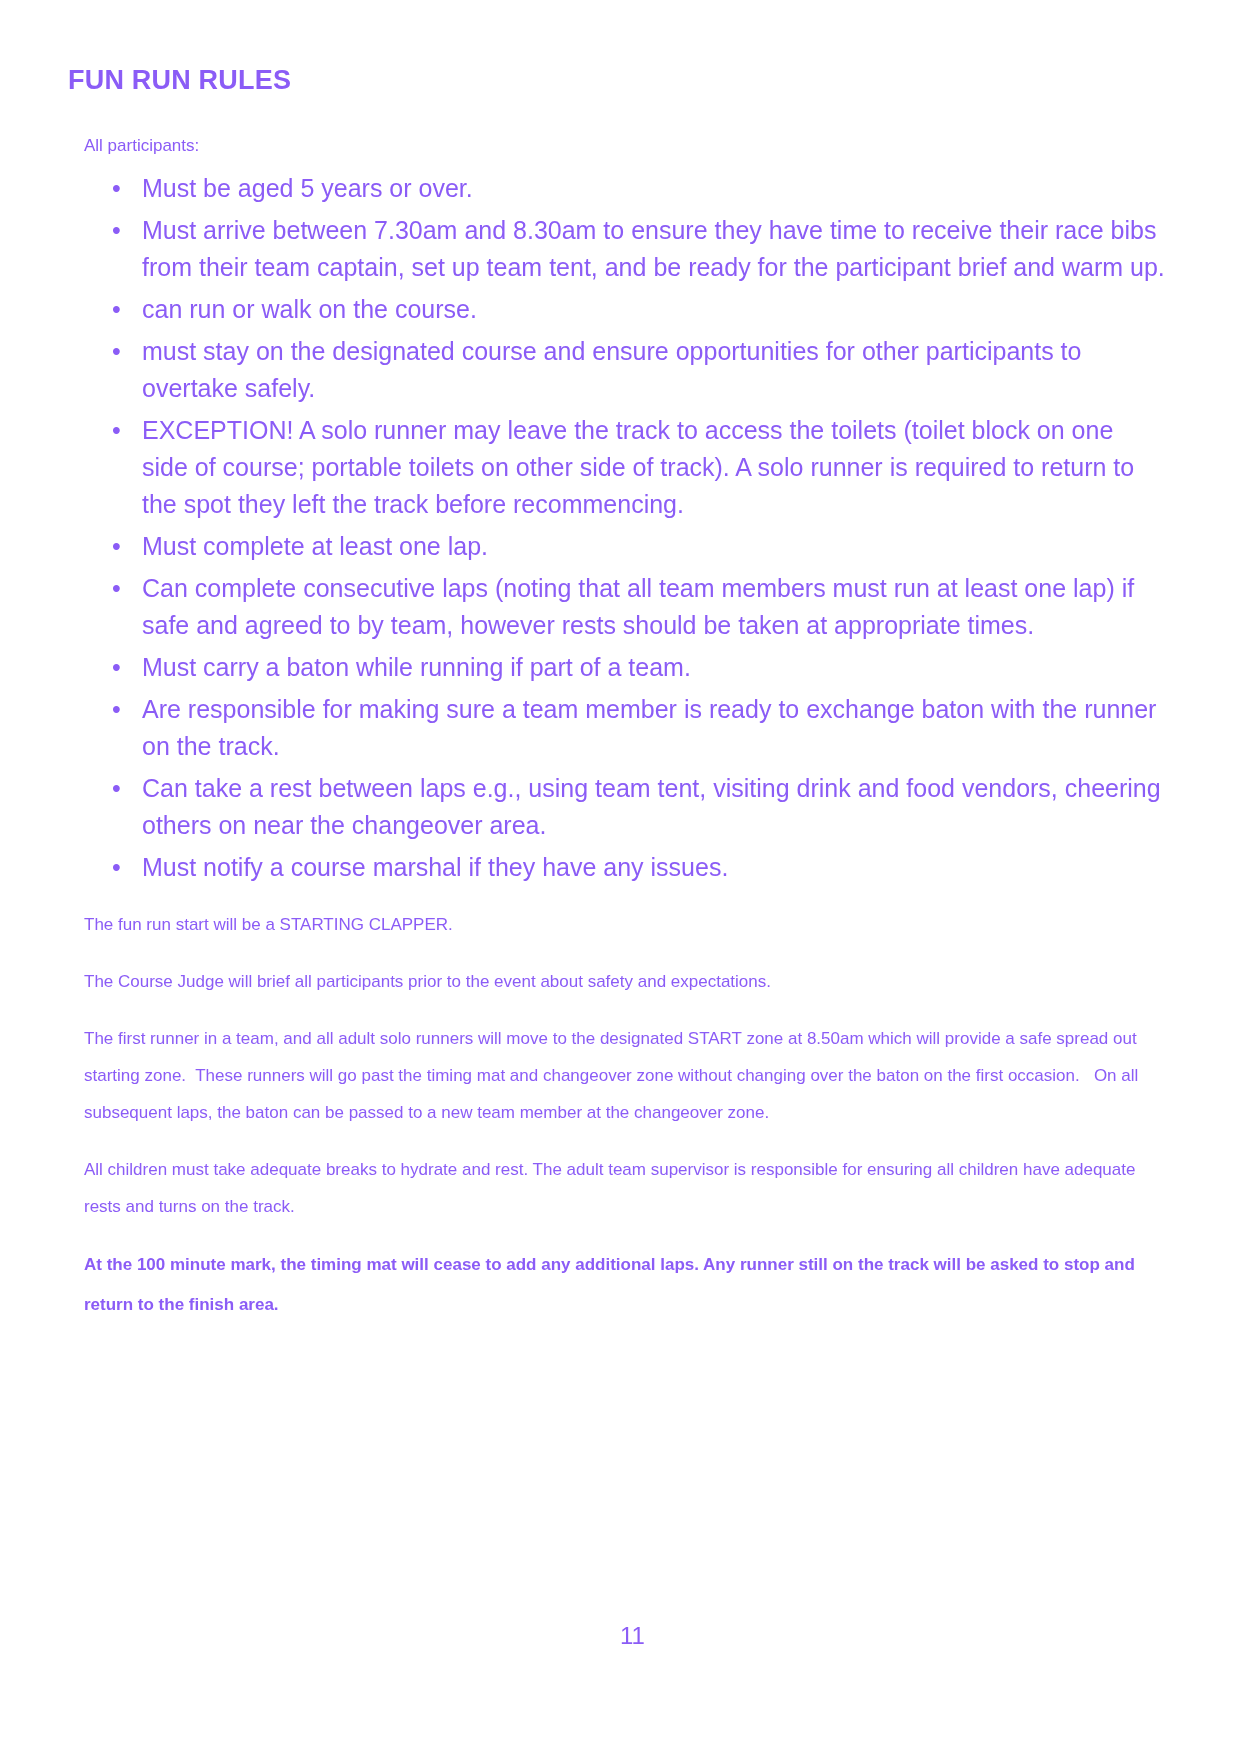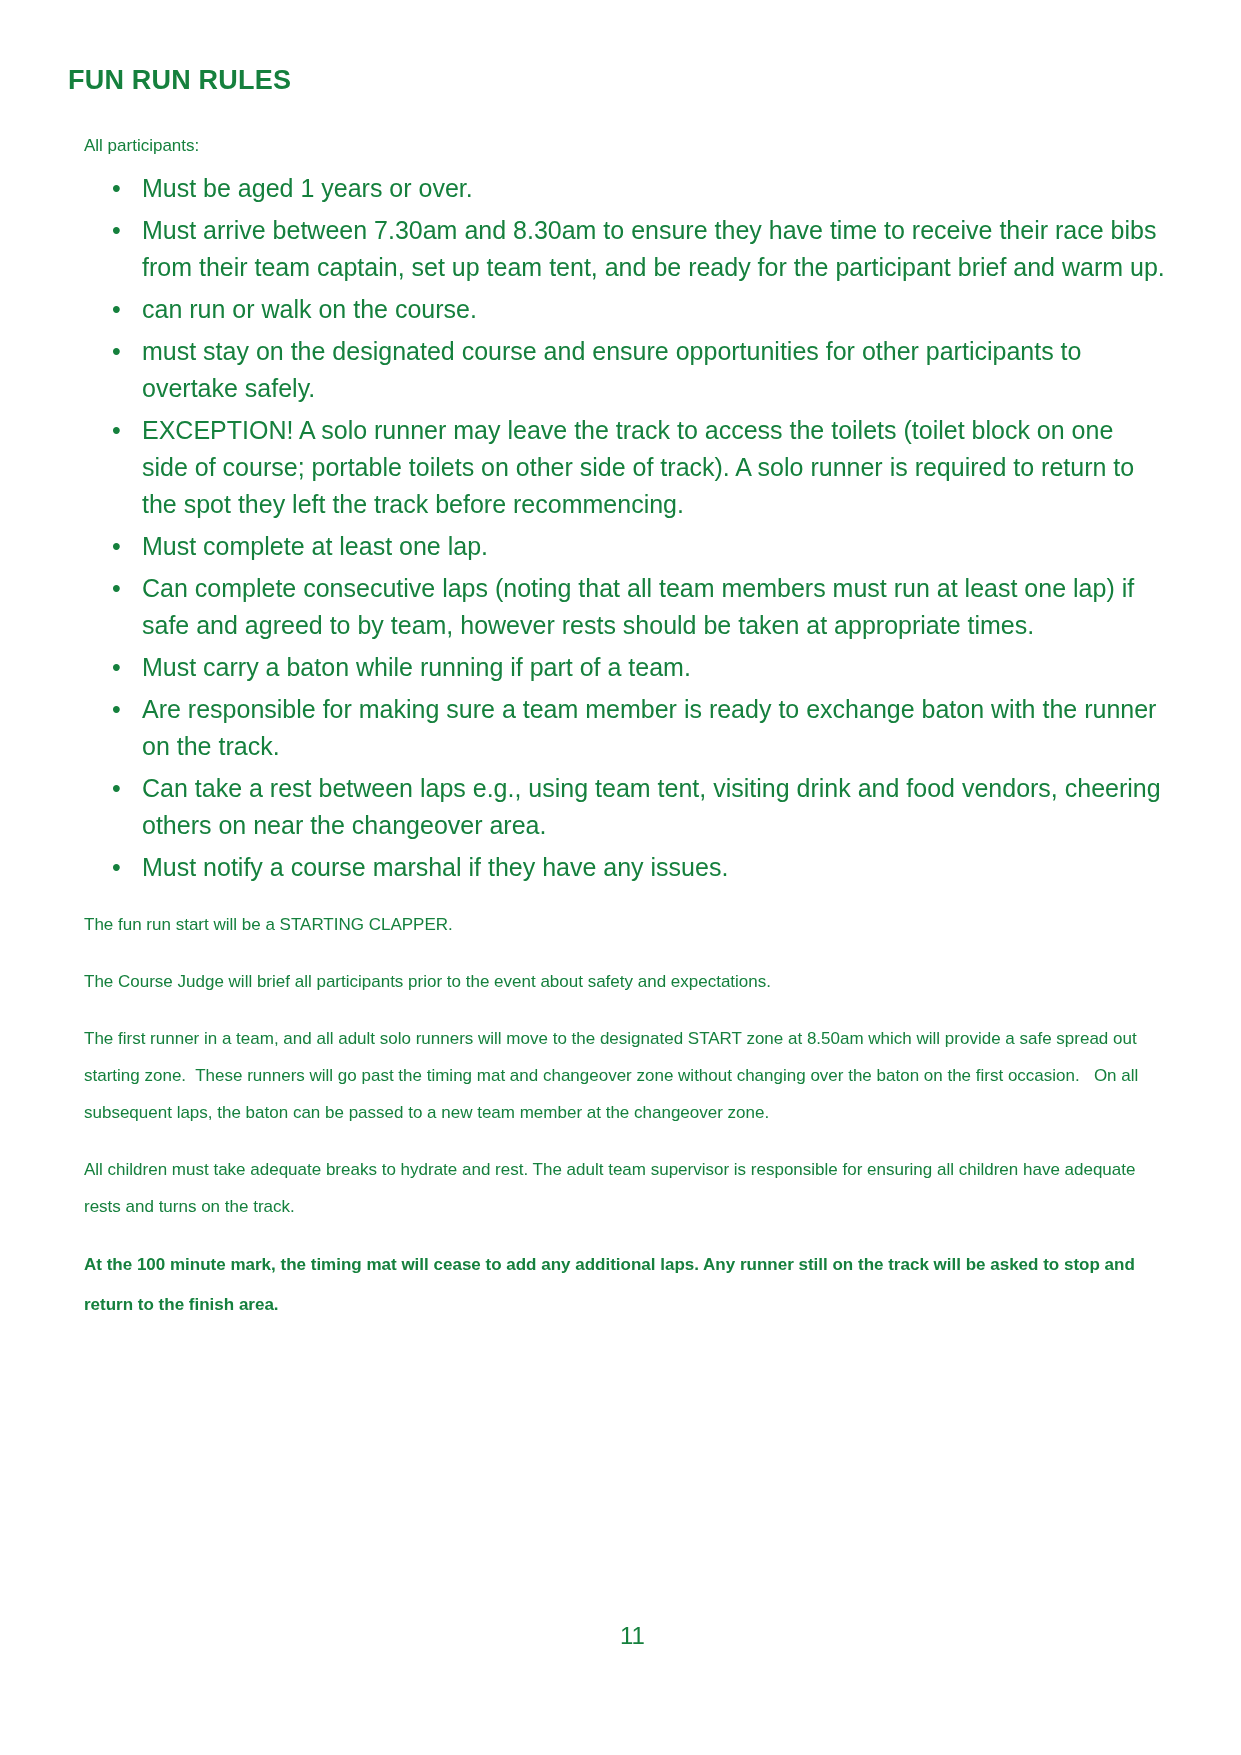--- a/index.html
+++ b/index.html
@@ -8,21 +8,21 @@
     background: #ffffff;
   }
   .page {
     position: relative;
     width: 1241px;
     height: 1755px;
     background: #ffffff;
     box-sizing: border-box;
     padding: 64px 76px 0 68px;
     font-family: "Liberation Sans", sans-serif;
-    color: #15803d;
+    color: #8b5cf6;
     overflow: hidden;
   }
   .doc-title {
     font-size: 27px;
     line-height: 33px;
     font-weight: 700;
     letter-spacing: 0.2px;
     margin: 0 0 30px 0;
   }
   .para {
@@ -71,21 +71,21 @@
 </head>
 <body>
 
 <div class="page">
 
   <h1 class="doc-title">FUN RUN RULES</h1>
 
   <p class="para intro-para">All participants:</p>
 
   <ul class="rules-list">
-    <li><span class="bullet">•</span><span>Must be aged 1 years or over.</span></li>
+    <li><span class="bullet">•</span><span>Must be aged 5 years or over.</span></li>
     <li><span class="bullet">•</span><span>Must arrive between 7.30am and 8.30am to ensure they have time to receive their race bibs from their team captain, set up team tent, and be ready for the participant brief and warm up.</span></li>
     <li><span class="bullet">•</span><span>can run or walk on the course.</span></li>
     <li><span class="bullet">•</span><span>must stay on the designated course and ensure opportunities for other participants to overtake safely.</span></li>
     <li><span class="bullet">•</span><span>EXCEPTION! A solo runner may leave the track to access the toilets (toilet block on one side of course; portable toilets on other side of track). A solo runner is required to return to the spot they left the track before recommencing.</span></li>
     <li><span class="bullet">•</span><span>Must complete at least one lap.</span></li>
     <li><span class="bullet">•</span><span>Can complete consecutive laps (noting that all team members must run at least one lap) if safe and agreed to by team, however rests should be taken at appropriate times.</span></li>
     <li><span class="bullet">•</span><span>Must carry a baton while running if part of a team.</span></li>
     <li><span class="bullet">•</span><span>Are responsible for making sure a team member is ready to exchange baton with the runner on the track.</span></li>
     <li><span class="bullet">•</span><span>Can take a rest between laps e.g., using team tent, visiting drink and food vendors, cheering others on near the changeover area.</span></li>
     <li><span class="bullet">•</span><span>Must notify a course marshal if they have any issues.</span></li>

